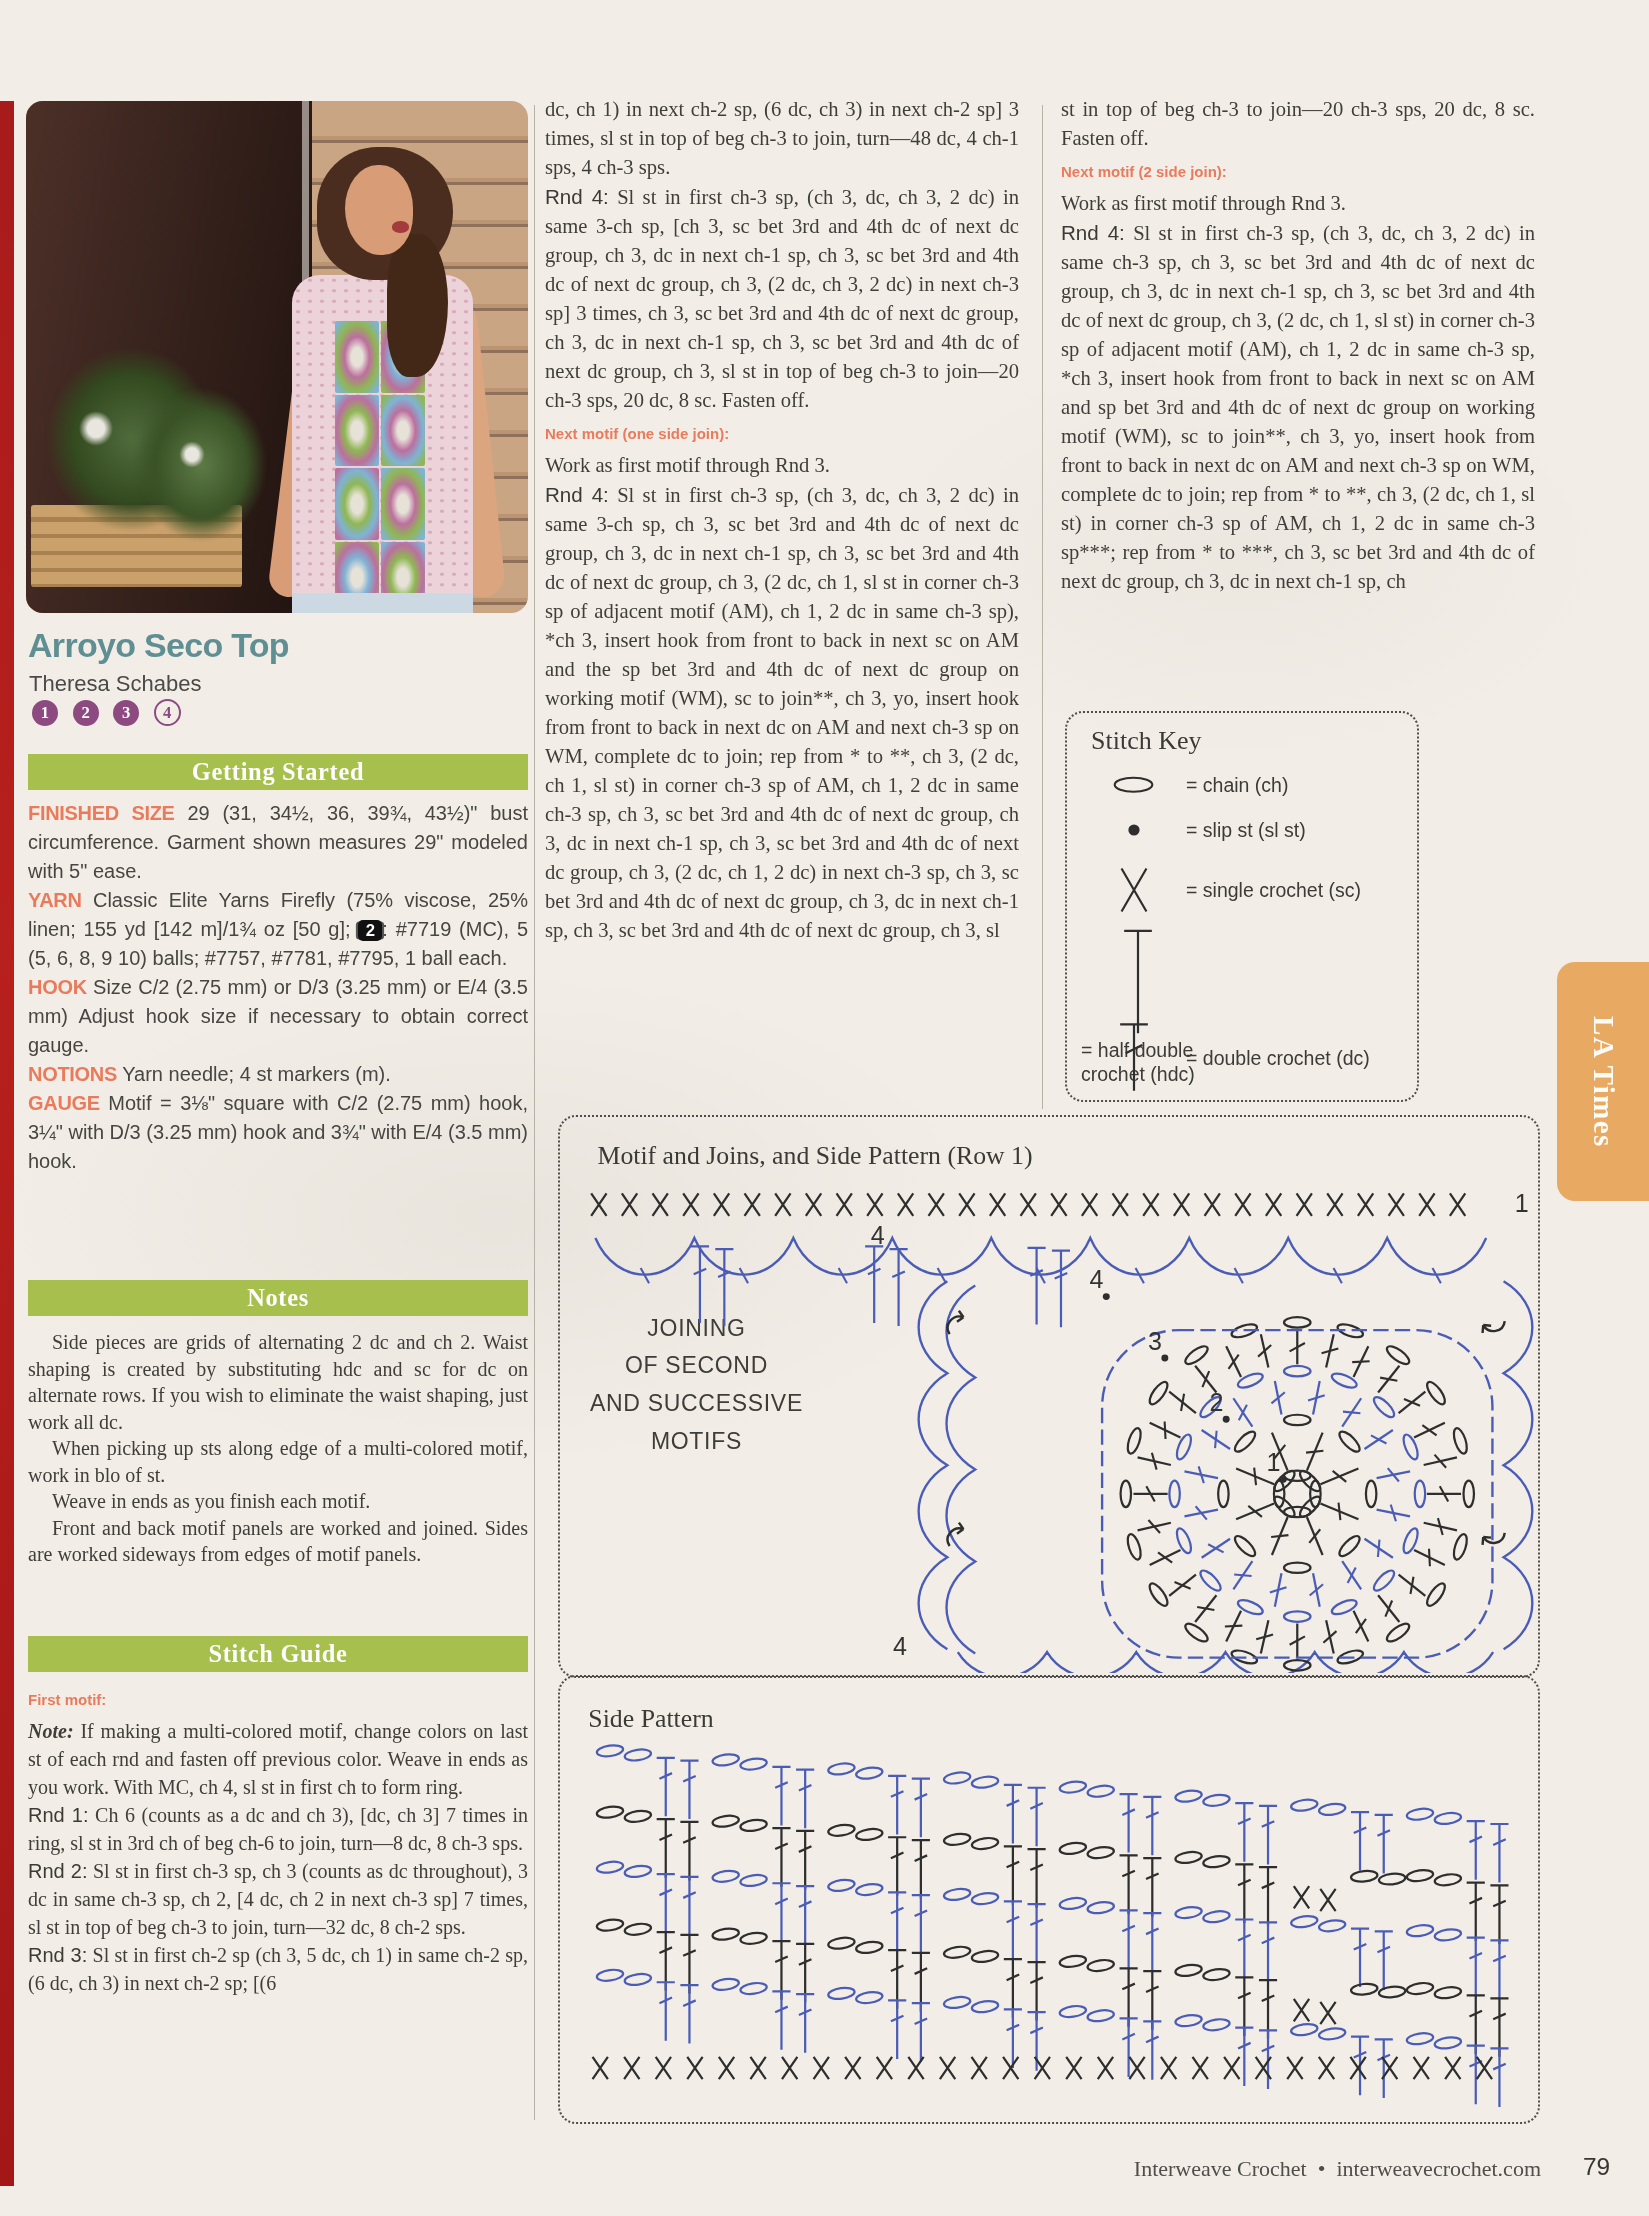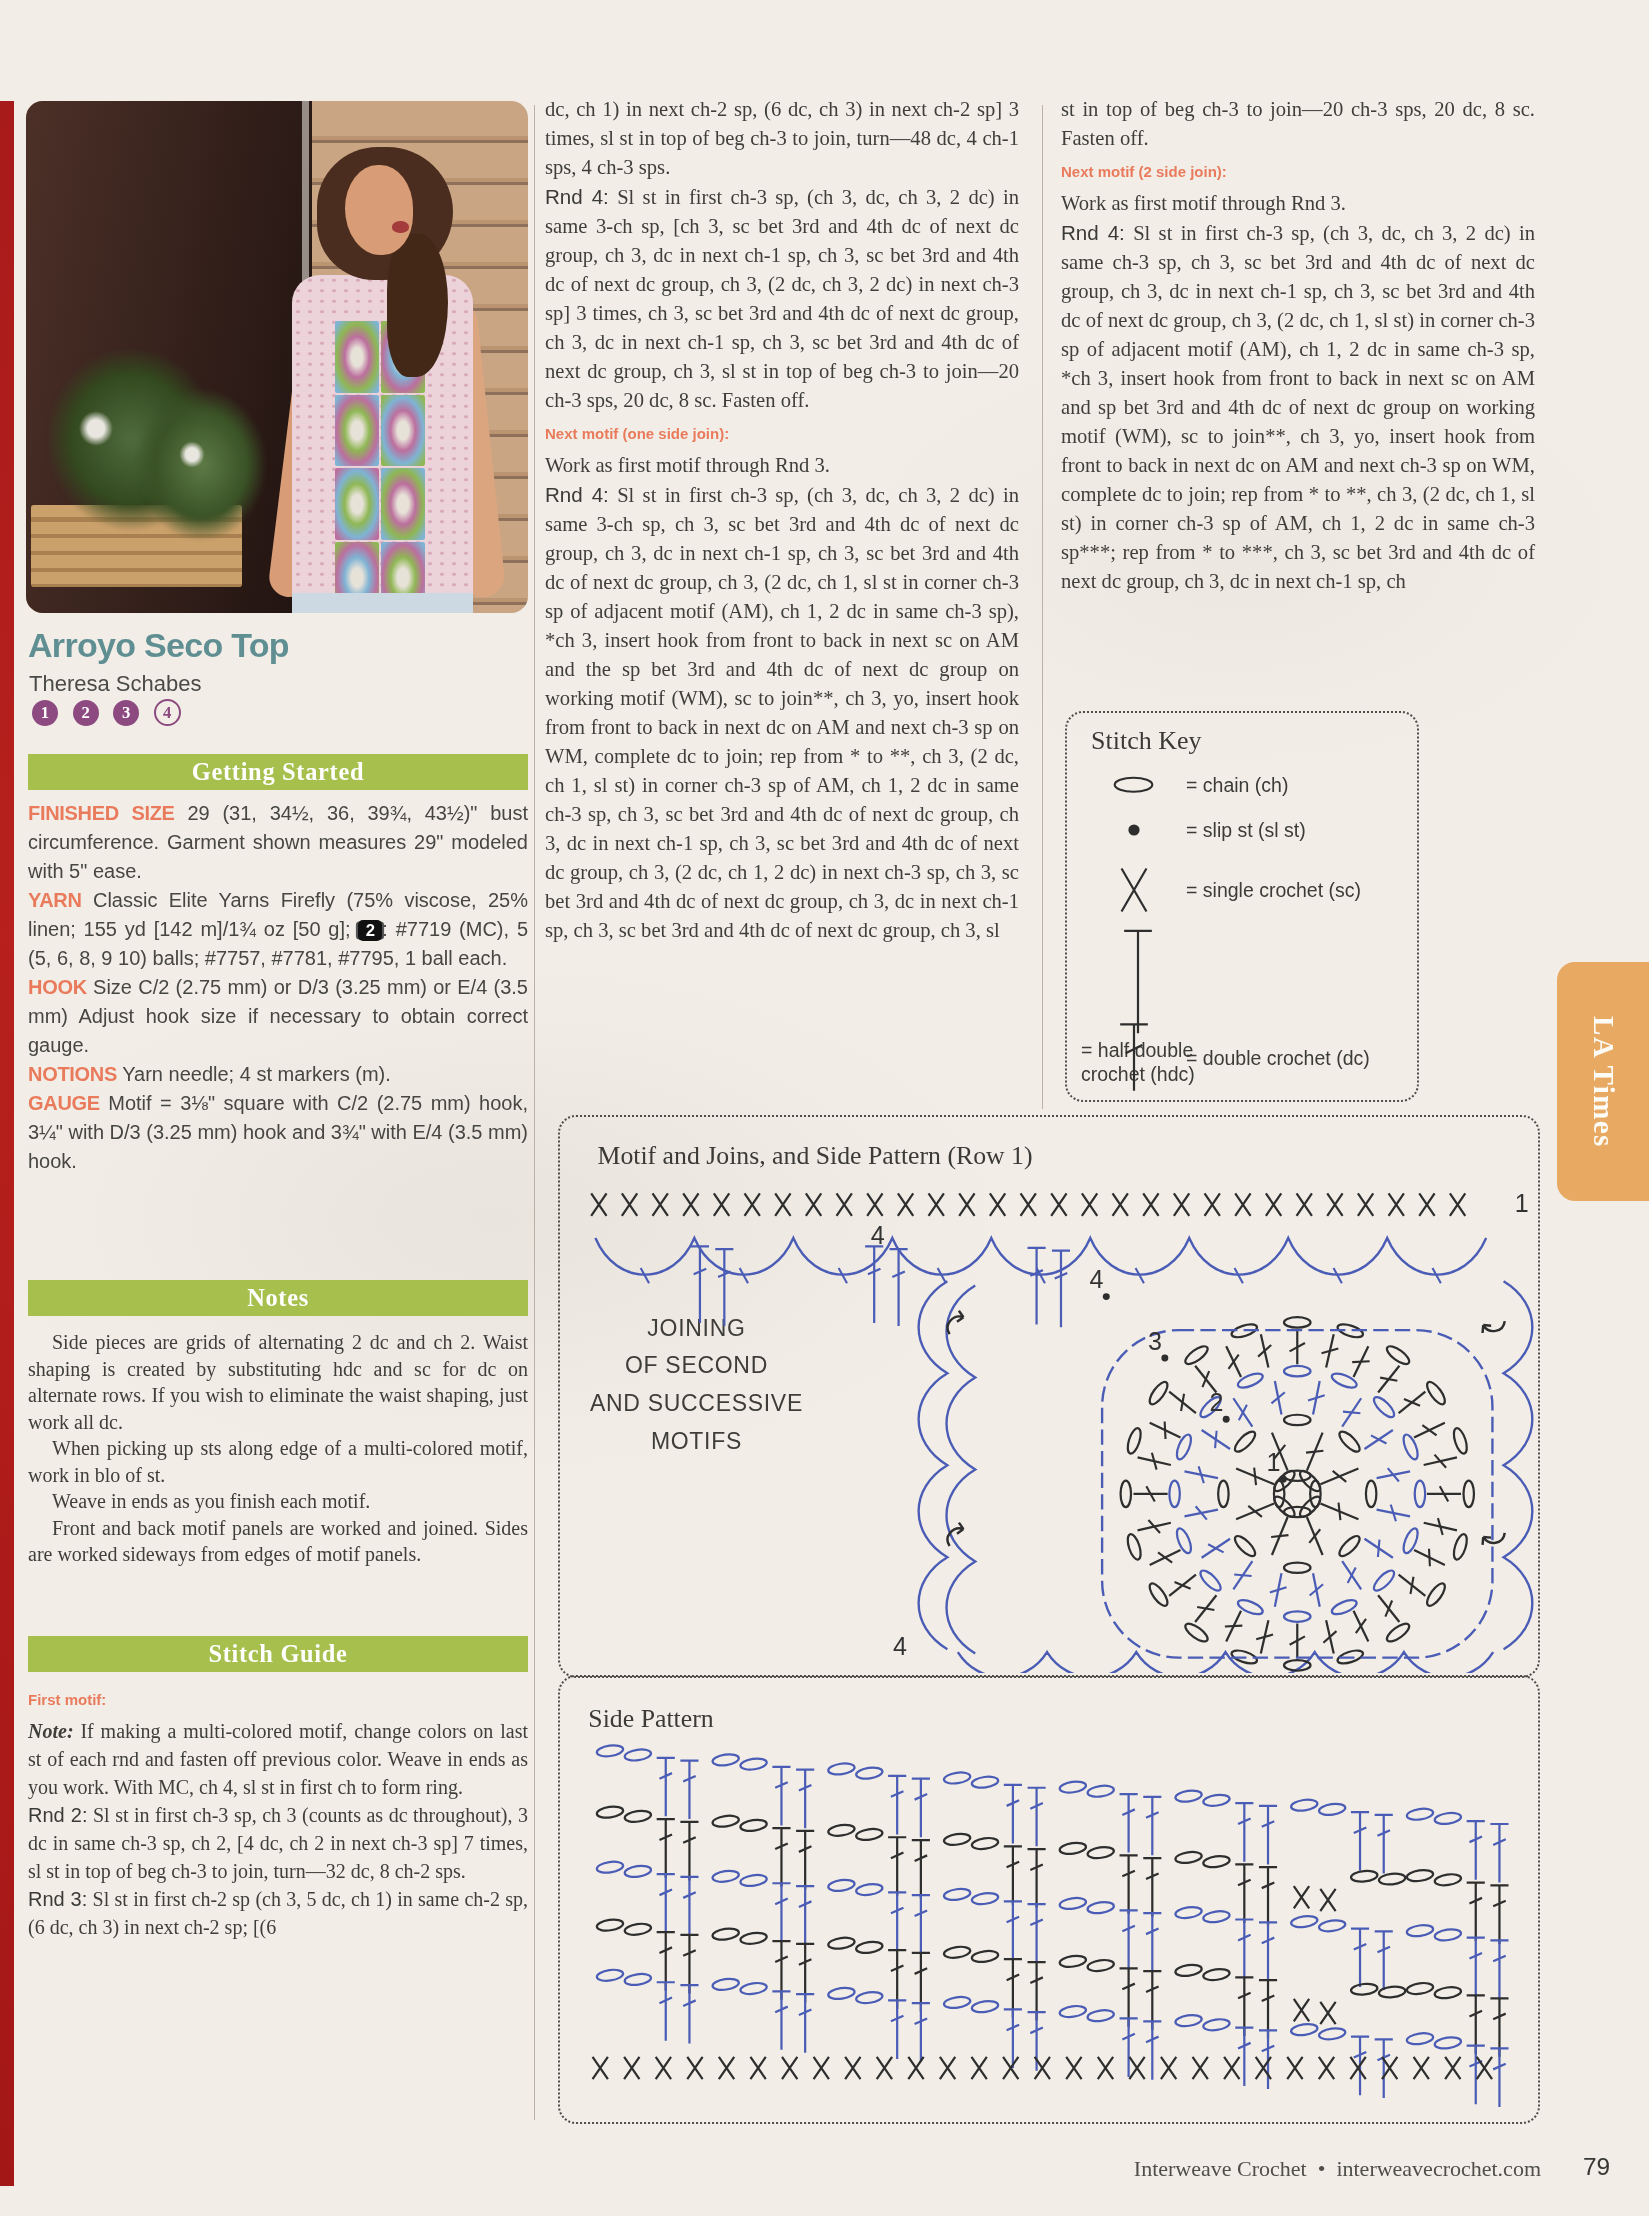--- a/index.html
+++ b/index.html
@@ -151,20 +151,21 @@
     <p>When picking up sts along edge of a multi-colored motif, work in blo of st.</p>
     <p>Weave in ends as you finish each motif.</p>
     <p>Front and back motif panels are worked and joined. Sides are worked sideways from edges of motif panels.</p>
   </div>
 
   <div class="banner" style="top:1636px;">Stitch Guide</div>
 
   <div class="col sgbody" style="left:28px;top:1682px;width:500px;">
     <div class="ohead">First motif:</div>
     <p><span class="notelab">Note:</span> <span>If making a multi-colored motif, change colors on last st of each rnd and fasten off previous color. Weave in ends as you work. With MC, ch 4, sl st in first ch to form ring.</span></p>
+    <p><span class="rlab">Rnd 1:</span> <span>Ch 6 (counts as a dc and ch 3), [dc, ch 3] 7 times in ring, sl st in 3rd ch of beg ch-6 to join, turn—8 dc, 8 ch-3 sps.</span></p>
     <p><span class="rlab">Rnd 2:</span> <span>Sl st in first ch-3 sp, ch 3 (counts as dc throughout), 3 dc in same ch-3 sp, ch 2, [4 dc, ch 2 in next ch-3 sp] 7 times, sl st in top of beg ch-3 to join, turn—32 dc, 8 ch-2 sps.</span></p>
     <p><span class="rlab">Rnd 3:</span> <span>Sl st in first ch-2 sp (ch 3, 5 dc, ch 1) in same ch-2 sp, (6 dc, ch 3) in next ch-2 sp; [(6</span></p>
   </div>
 
   <div class="col instr" style="left:545px;top:95px;width:474px;">
     <p>dc, ch 1) in next ch-2 sp, (6 dc, ch 3) in next ch-2 sp] 3 times, sl st in top of beg ch-3 to join, turn—48 dc, 4 ch-1 sps, 4 ch-3 sps.</p>
     <p><span class="rlab">Rnd 4:</span> <span>Sl st in first ch-3 sp, (ch 3, dc, ch 3, 2 dc) in same 3-ch sp, [ch 3, sc bet 3rd and 4th dc of next dc group, ch 3, dc in next ch-1 sp, ch 3, sc bet 3rd and 4th dc of next dc group, ch 3, (2 dc, ch 3, 2 dc) in next ch-3 sp] 3 times, ch 3, sc bet 3rd and 4th dc of next dc group, ch 3, dc in next ch-1 sp, ch 3, sc bet 3rd and 4th dc of next dc group, ch 3, sl st in top of beg ch-3 to join—20 ch-3 sps, 20 dc, 8 sc. Fasten off.</span></p>
     <div class="ohead">Next motif (one side join):</div>
     <p>Work as first motif through Rnd 3.</p>
     <p><span class="rlab">Rnd 4:</span> <span>Sl st in first ch-3 sp, (ch 3, dc, ch 3, 2 dc) in same 3-ch sp, ch 3, sc bet 3rd and 4th dc of next dc group, ch 3, dc in next ch-1 sp, ch 3, sc bet 3rd and 4th dc of next dc group, ch 3, (2 dc, ch 1, sl st in corner ch-3 sp of adjacent motif (AM), ch 1, 2 dc in same ch-3 sp), *ch 3, insert hook from front to back in next sc on AM and the sp bet 3rd and 4th dc of next dc group on working motif (WM), sc to join**, ch 3, yo, insert hook from front to back in next dc on AM and next ch-3 sp on WM, complete dc to join; rep from * to **, ch 3, (2 dc, ch 1, sl st) in corner ch-3 sp of AM, ch 1, 2 dc in same ch-3 sp, ch 3, sc bet 3rd and 4th dc of next dc group, ch 3, dc in next ch-1 sp, ch 3, sc bet 3rd and 4th dc of next dc group, ch 3, (2 dc, ch 1, 2 dc) in next ch-3 sp, ch 3, sc bet 3rd and 4th dc of next dc group, ch 3, dc in next ch-1 sp, ch 3, sc bet 3rd and 4th dc of next dc group, ch 3, sl</span></p>

